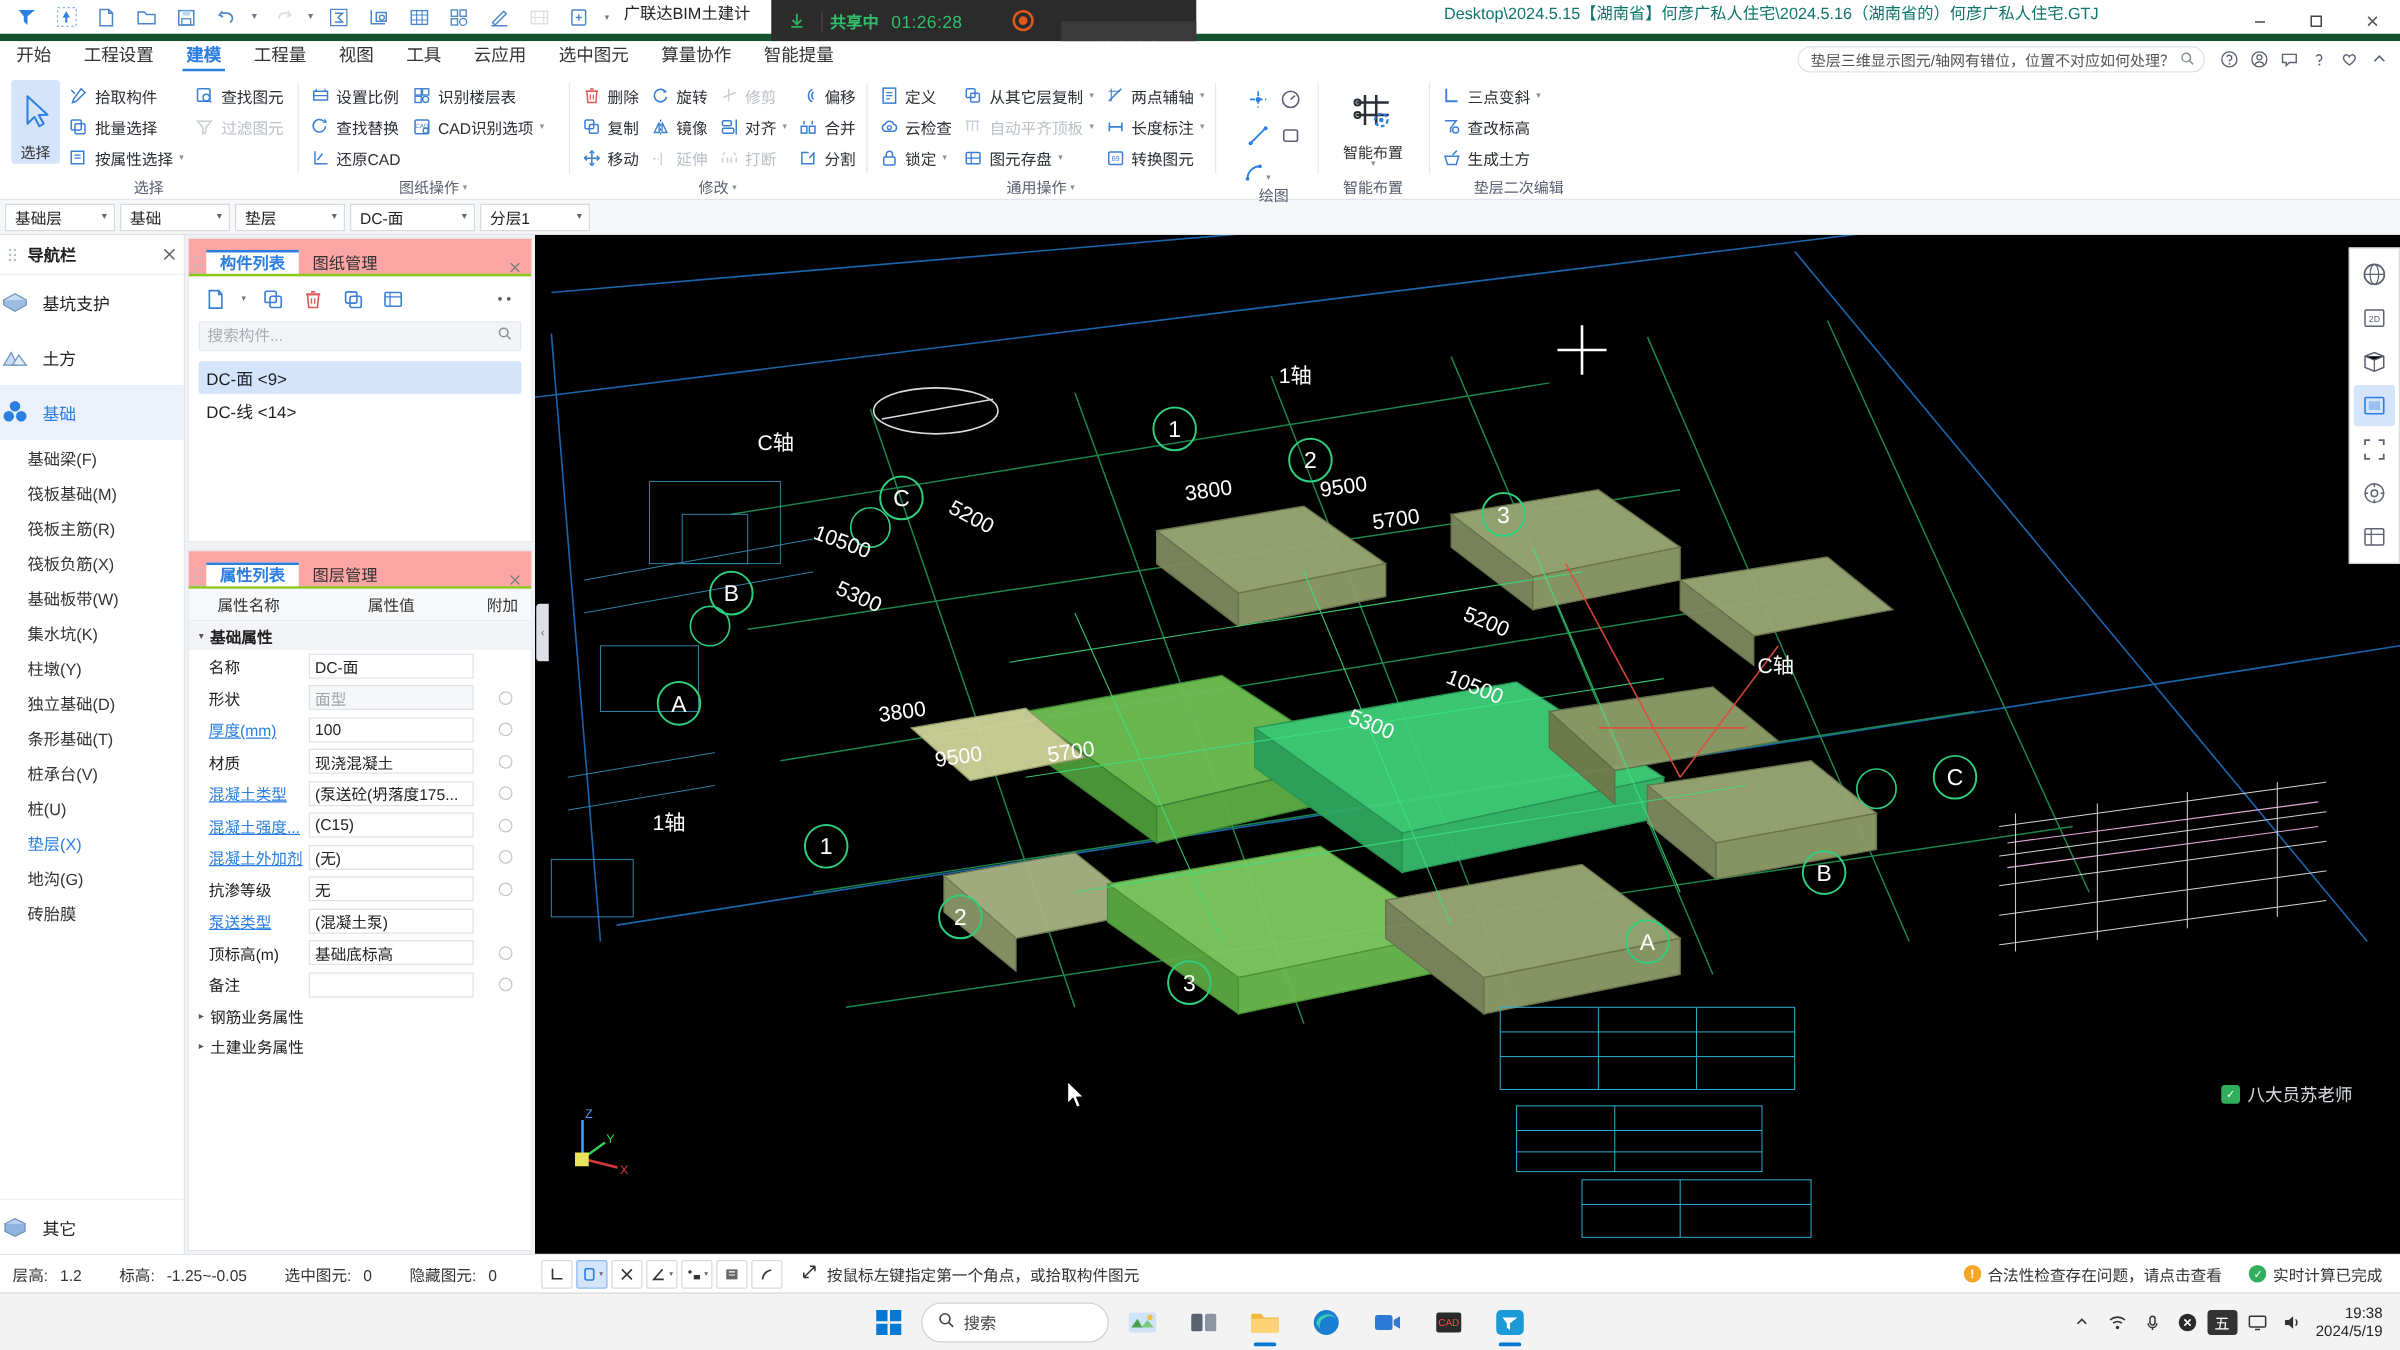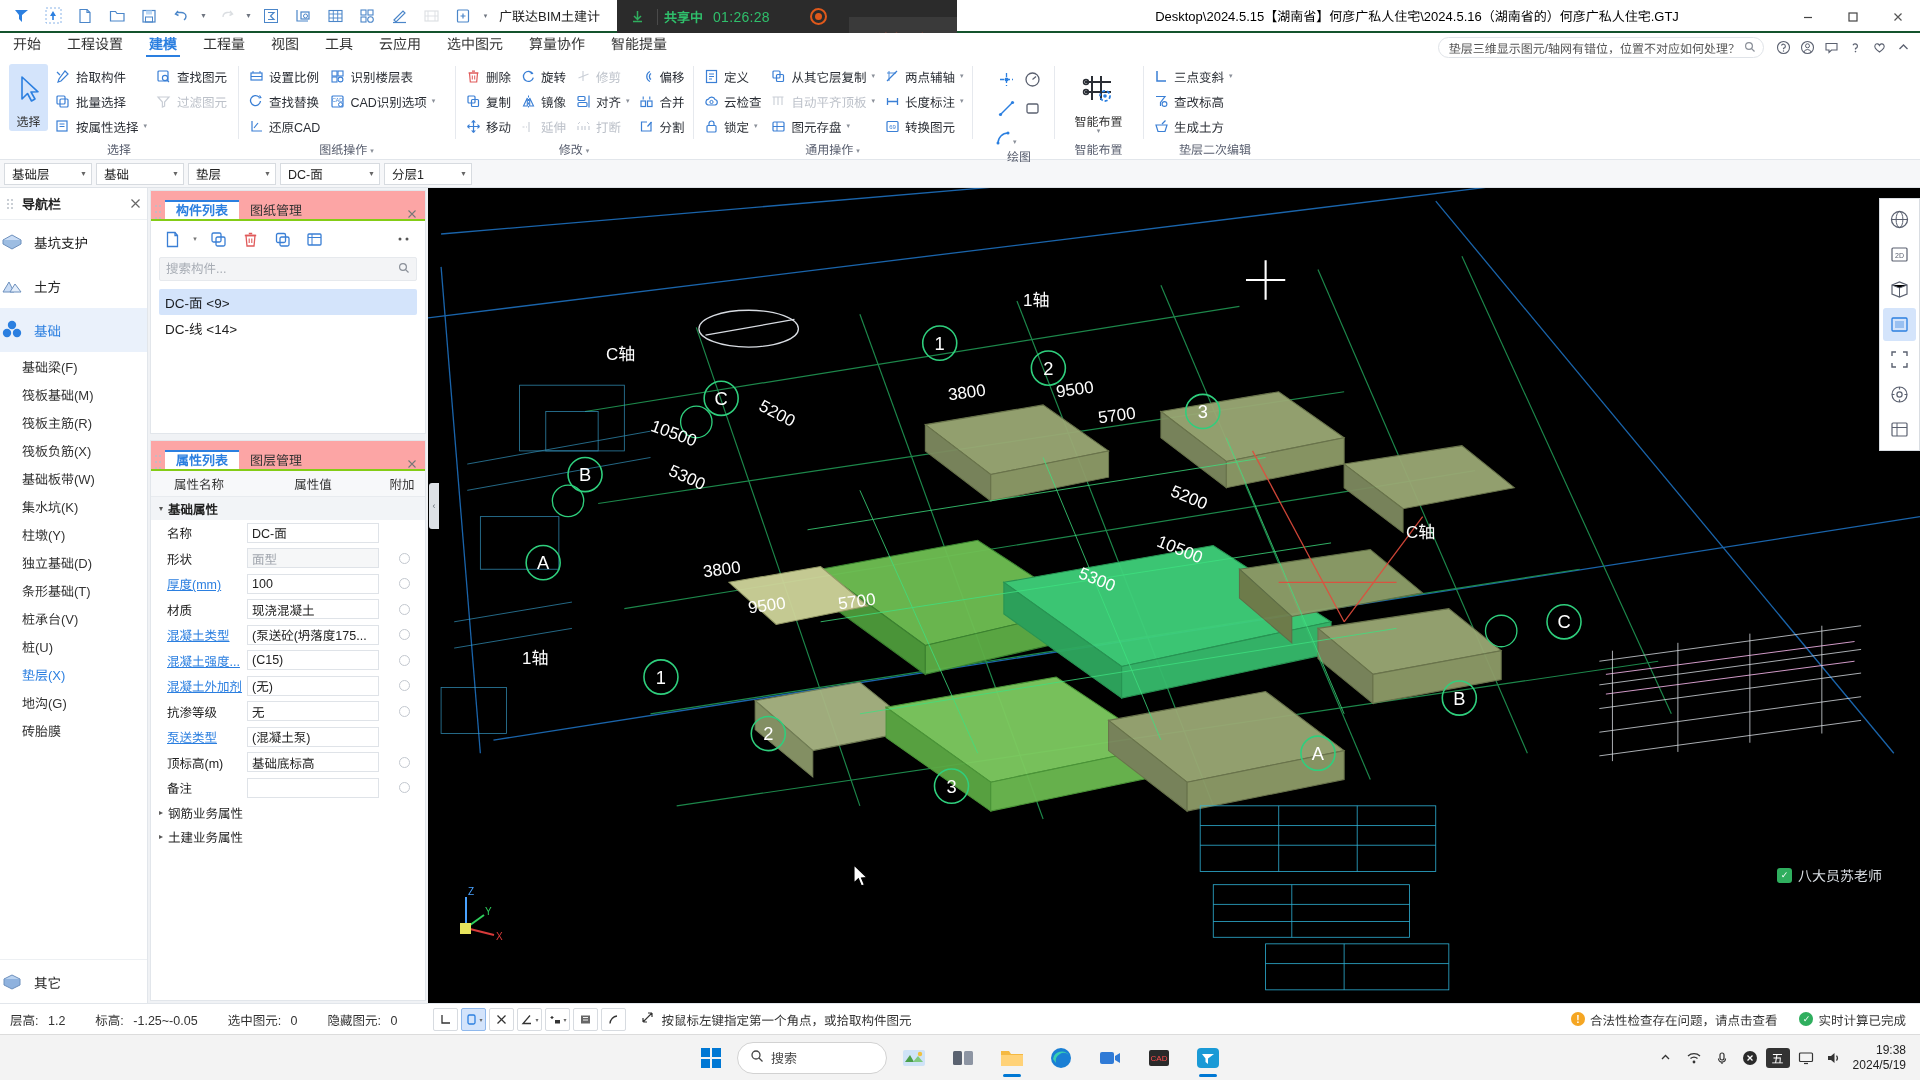--- a/index.html
+++ b/index.html
@@ -7,22 +7,22 @@
     width: 1920px; height: 1080px;
     overflow: hidden;
     font-family: "Liberation Sans", "DejaVu Sans", sans-serif;
     background: #f0f2f5;
     -webkit-font-smoothing: antialiased;
   }
   #app { position: relative; width: 1920px; height: 1080px; display: flex; flex-direction: column; }
 
   
   .titlebar {
-    height: 33px; background: #ffffff; display: flex; align-items: center;
-    position: relative; flex: none; border-bottom: 2px solid #14532d;
+    height: 33px; background: #ffffff; display: flex; align-items: flex-start;
+    position: relative; flex: none; border-bottom: 6px solid #14532d;
   }
   .qat { display: flex; align-items: center; gap: 2px; padding-left: 6px; }
   .qat-btn {
     width: 30px; height: 27px; display: flex; align-items: center; justify-content: center;
     border-radius: 3px; color: #3a7fd5;
   }
   .qat-btn svg { display: block; }
   .qat-btn.disabled { opacity: .35; }
   .qat-caret { width: 11px; height: 27px; display:flex; align-items:center; justify-content:center;
     font-size: 7px; color: #6f7580; }
@@ -40,21 +40,21 @@
   .share-rec {
     width:17px;height:17px;border-radius:50%; border:2px solid #e0591b; background:#2b2b2b;
     display:flex;align-items:center;justify-content:center; margin-right:22px;
   }
   .share-rec i { width:7px;height:7px;border-radius:50%; background:#e0591b; display:block; }
   .share-end {
     background:#3a3a3a; color:#ff5a3c; font-size:13px; font-weight:bold; height:43px;
     display:flex; align-items:center; padding:0 28px; white-space:nowrap;margin-top:44px;
   }
   .doc-path {
-    font-size:13px; color:#000000; margin-left:10px; white-space:nowrap; overflow:hidden;
+    font-size:13px; color:#0f766e; margin-left:10px; white-space:nowrap; overflow:hidden;
   }
   .win-ctrls { position:absolute; right:0; top:0; height:33px; display:flex; align-items:center; }
   .win-btn { width:45px; height:33px; display:flex; align-items:center; justify-content:center; color:#555; }
 
   
   .menubar {
     height: 27px; background:#fff; display:flex; align-items:flex-start; 
     position:relative; flex:none;
   }
   .menu-tab {

